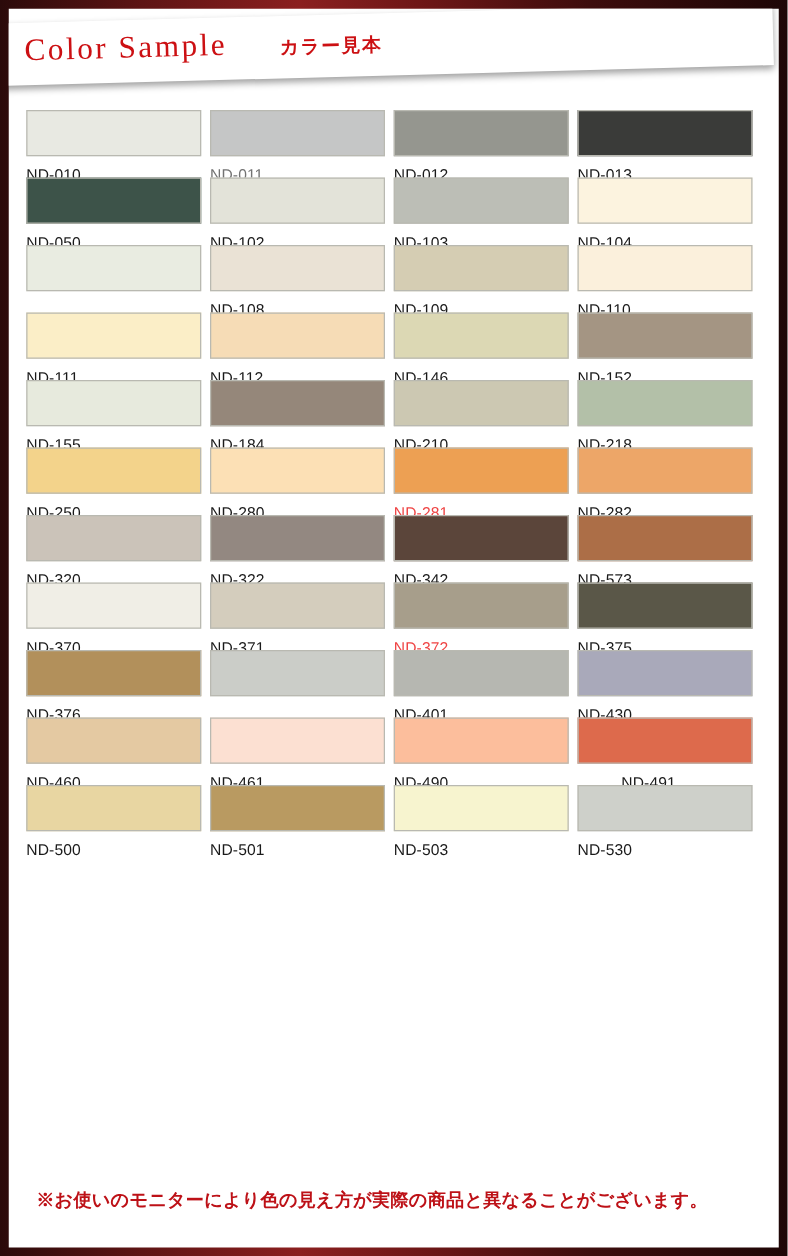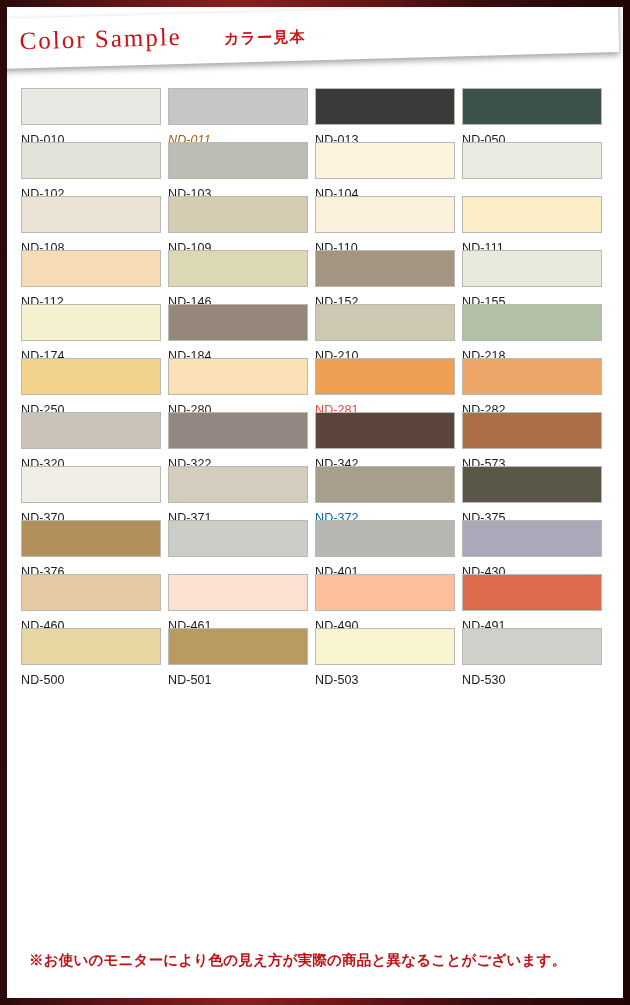--- a/index.html
+++ b/index.html
@@ -144,21 +144,25 @@
       </div>
     </div>
 
     <div id="grid">
         <div class="cell">
           <div class="chip" style="background: rgb(232, 233, 226); border-color: rgb(185, 185, 177);"></div>
           <div class="chip-label" style="color: rgb(26, 26, 26);">ND-010</div>
         </div>
         <div class="cell">
           <div class="chip" style="background: rgb(197, 198, 198); border-color: rgb(185, 185, 177);"></div>
-          <div class="chip-label" style="color: #a16207; font-style: italic;">ND-011</div>
+          <div class="chip-label" style="color: #737373;">ND-011</div>
+        </div>
+        <div class="cell">
+          <div class="chip" style="background: rgb(149, 150, 143); border-color: rgb(185, 185, 177);"></div>
+          <div class="chip-label" style="color: rgb(26, 26, 26);">ND-012</div>
         </div>
         <div class="cell">
           <div class="chip" style="background: rgb(58, 59, 57); border-color: rgb(185, 185, 177);"></div>
           <div class="chip-label" style="color: rgb(26, 26, 26);">ND-013</div>
         </div>
         <div class="cell">
           <div class="chip" style="background: rgb(61, 83, 73); border-color: rgb(185, 185, 177);"></div>
           <div class="chip-label" style="color: rgb(26, 26, 26);">ND-050</div>
         </div>
         <div class="cell">
@@ -202,24 +206,20 @@
         </div>
         <div class="cell">
           <div class="chip" style="background: rgb(164, 149, 131); border-color: rgb(185, 185, 177);"></div>
           <div class="chip-label" style="color: rgb(26, 26, 26);">ND-152</div>
         </div>
         <div class="cell">
           <div class="chip" style="background: rgb(231, 234, 221); border-color: rgb(185, 185, 177);"></div>
           <div class="chip-label" style="color: rgb(26, 26, 26);">ND-155</div>
         </div>
         <div class="cell">
-          <div class="chip" style="background: rgb(245, 241, 207); border-color: rgb(185, 185, 177);"></div>
-          <div class="chip-label" style="color: rgb(26, 26, 26);">ND-174</div>
-        </div>
-        <div class="cell">
           <div class="chip" style="background: rgb(149, 135, 122); border-color: rgb(185, 185, 177);"></div>
           <div class="chip-label" style="color: rgb(26, 26, 26);">ND-184</div>
         </div>
         <div class="cell">
           <div class="chip" style="background: rgb(204, 200, 178); border-color: rgb(185, 185, 177);"></div>
           <div class="chip-label" style="color: rgb(26, 26, 26);">ND-210</div>
         </div>
         <div class="cell">
           <div class="chip" style="background: rgb(179, 192, 168); border-color: rgb(185, 185, 177);"></div>
           <div class="chip-label" style="color: rgb(26, 26, 26);">ND-218</div>
@@ -259,21 +259,21 @@
         <div class="cell">
           <div class="chip" style="background: rgb(240, 238, 230); border-color: rgb(185, 185, 177);"></div>
           <div class="chip-label" style="color: rgb(26, 26, 26);">ND-370</div>
         </div>
         <div class="cell">
           <div class="chip" style="background: rgb(212, 205, 189); border-color: rgb(185, 185, 177);"></div>
           <div class="chip-label" style="color: rgb(26, 26, 26);">ND-371</div>
         </div>
         <div class="cell">
           <div class="chip" style="background: rgb(167, 158, 139); border-color: rgb(185, 185, 177);"></div>
-          <div class="chip-label" style="color: #0369a1;">ND-372</div>
+          <div class="chip-label" style="color: #ef4444;">ND-372</div>
         </div>
         <div class="cell">
           <div class="chip" style="background: rgb(90, 87, 72); border-color: rgb(185, 185, 177);"></div>
           <div class="chip-label" style="color: rgb(26, 26, 26);">ND-375</div>
         </div>
         <div class="cell">
           <div class="chip" style="background: rgb(178, 144, 91); border-color: rgb(185, 185, 177);"></div>
           <div class="chip-label" style="color: rgb(26, 26, 26);">ND-376</div>
         </div>
         <div class="cell">
@@ -295,21 +295,21 @@
         <div class="cell">
           <div class="chip" style="background: rgb(252, 224, 210); border-color: rgb(185, 185, 177);"></div>
           <div class="chip-label" style="color: rgb(26, 26, 26);">ND-461</div>
         </div>
         <div class="cell">
           <div class="chip" style="background: rgb(252, 190, 156); border-color: rgb(185, 185, 177);"></div>
           <div class="chip-label" style="color: rgb(26, 26, 26);">ND-490</div>
         </div>
         <div class="cell">
           <div class="chip" style="background: rgb(221, 106, 76); border-color: rgb(185, 185, 177);"></div>
-          <div class="chip-label" style="color: rgb(26, 26, 26);">ND-491</div>
+          <div class="chip-label" style="color: rgb(26, 26, 26); margin-left: 35px;">ND-491</div>
         </div>
         <div class="cell">
           <div class="chip" style="background: rgb(232, 214, 162); border-color: rgb(185, 185, 177);"></div>
           <div class="chip-label" style="color: rgb(26, 26, 26);">ND-500</div>
         </div>
         <div class="cell">
           <div class="chip" style="background: rgb(185, 154, 97); border-color: rgb(185, 185, 177);"></div>
           <div class="chip-label" style="color: rgb(26, 26, 26);">ND-501</div>
         </div>
         <div class="cell">

